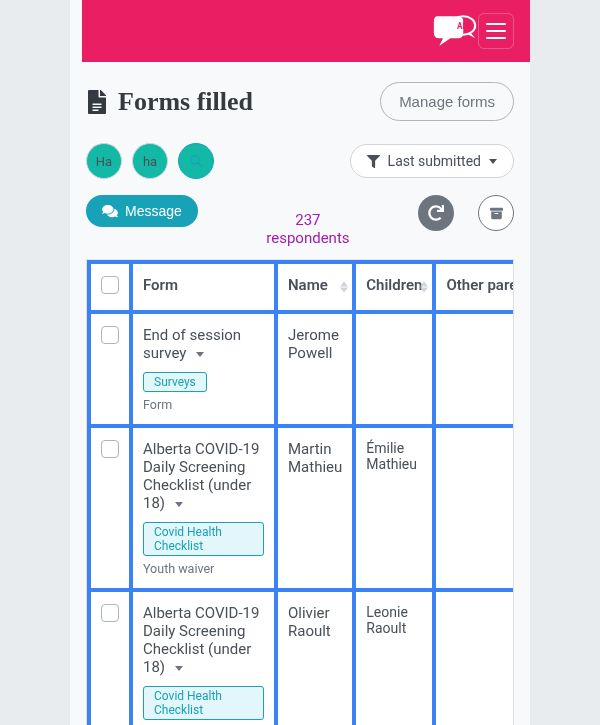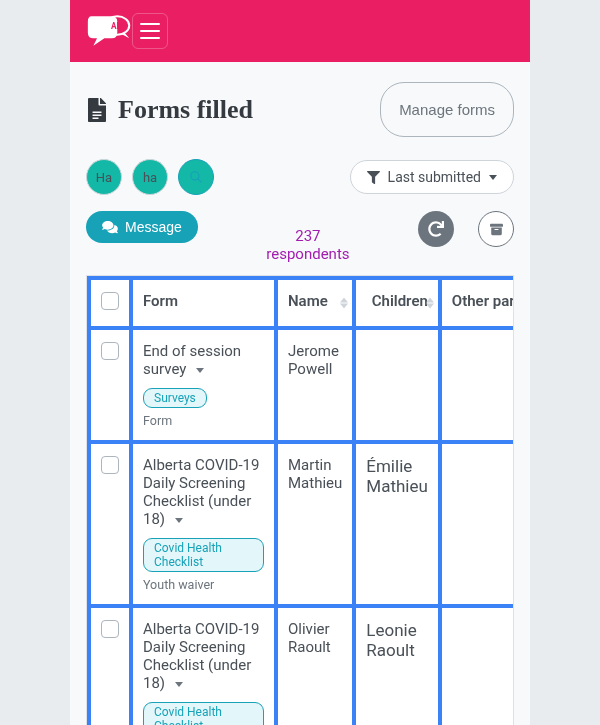--- a/index.html
+++ b/index.html
@@ -1,27 +1,27 @@
 <!DOCTYPE html>
 <html><head>
 <meta charset="utf-8">
 <style>
 * { box-sizing: border-box; margin: 0; padding: 0; }
 body { font-family: -apple-system, BlinkMacSystemFont, "Segoe UI", Roboto, sans-serif; background: #e9ecef; width: 600px; height: 725px; overflow: hidden; }
 .device { width: 460px; margin: 0 auto; background: #f8f9fa; height: 725px; overflow: hidden; position: relative; }
-.navbar { background: #e91e63; height: 62px; display: flex; align-items: center; justify-content: flex-start; padding: 0 16px; }
+.navbar { background: #e91e63; height: 62px; display: flex; align-items: center; justify-content: flex-end; padding: 0 16px; margin-left: 12px; }
 .logo { width: 46px; height: 38px; position: relative; }
 .logo svg { width: 100%; height: 100%; }
 .hamburger { width: 36px; height: 36px; border: 1px solid rgba(255,255,255,0.25); border-radius: 6px; display: flex; flex-direction: column; justify-content: center; align-items: center; gap: 5px; cursor: pointer; }
 .hamburger span { width: 20px; height: 2px; background: #fff; border-radius: 1px; }
 .content { padding: 20px 16px 0 16px; }
 .title-row { display: flex; align-items: center; justify-content: space-between; margin-bottom: 22px; }
 .page-title { display: flex; align-items: center; gap: 10px; font-size: 26px; font-weight: 600; color: #343a40; font-family: Liberation Serif, serif; }
 .page-title svg { width: 22px; height: 24px; fill: #343a40; }
-.manage-btn { border: 1px solid #adb5bd; color: #6c757d; background: transparent; padding: 18px 18px; border-radius: 24px; font-size: 15px; cursor: pointer; }
+.manage-btn { border: 1px solid #adb5bd; color: #6c757d; background: transparent; padding: 10px 18px; border-radius: 24px; font-size: 15px; cursor: pointer; }
 .filter-row { display: flex; align-items: center; gap: 10px; margin-bottom: 16px; }
 .pill { width: 36px; height: 36px; border-radius: 50%; border: 1px solid #ced4da; background: #14b8a6; display: flex; align-items: center; justify-content: center; font-size: 13px; color: #495057; overflow: hidden; cursor: pointer; }
 .pill.search { border: 1.5px solid #17a2b8; color: #17a2b8; }
 .pill.search svg { width: 14px; height: 14px; stroke: #17a2b8; fill: none; stroke-width: 2; }
 .dropdown { margin-left: auto; border: 1px solid #ced4da; background: #fff; border-radius: 24px; padding: 8px 16px; display: flex; align-items: center; gap: 8px; color: #495057; font-size: 14px; cursor: pointer; text-align: right; }
 .dropdown svg.funnel { width: 13px; height: 13px; fill: #495057; }
 .dropdown .caret { width: 0; height: 0; border-left: 4px solid transparent; border-right: 4px solid transparent; border-top: 5px solid #495057; }
 .action-row { display: flex; align-items: flex-start; gap: 24px; margin-bottom: 12px; }
 .msg-btn { background: #17a2b8; color: #fff; border: none; border-radius: 20px; padding: 8px 16px; font-size: 14px; display: flex; align-items: center; gap: 7px; cursor: pointer; }
 .msg-btn svg { width: 16px; height: 14px; fill: #fff; }
@@ -36,23 +36,23 @@
 th, td { border: 4px solid #3b82f6; padding: 12px 10px; text-align: left; vertical-align: top; font-size: 15px; color: #495057; }
 th { font-weight: 600; position: relative; white-space: nowrap; }
 .sort-arrows { position: absolute; right: 4px; top: 50%; transform: translateY(-50%); display: flex; flex-direction: column; gap: 1px; }
 .sort-arrows span { width: 0; height: 0; border-left: 4px solid transparent; border-right: 4px solid transparent; }
 .sort-arrows .up { border-bottom: 5px solid #ced4da; }
 .sort-arrows .down { border-top: 5px solid #ced4da; }
 th.check, td.check { width: 42px; text-align: center; }
 .chk { width: 18px; height: 18px; border: 1.5px solid #adb5bd; border-radius: 4px; display: inline-block; cursor: pointer; }
 .form-name { color: #495057; display: inline; }
 .row-caret { display: inline-block; margin-left: 10px; width: 0; height: 0; border-left: 4px solid transparent; border-right: 4px solid transparent; border-top: 5px solid #6c757d; vertical-align: middle; cursor: pointer; }
-.tag { display: inline-block; font-size: 12px; color: #17a2b8; border: 1px solid #17a2b8; background: #e3f6f9; padding: 2px 10px; border-radius: 9px; margin-top: 10px; }
+.tag { display: inline-block; font-size: 12px; color: #17a2b8; border: 1px solid #17a2b8; background: #e3f6f9; padding: 2px 10px; border-radius: 3px; margin-top: 10px; }
 .subtype { font-size: 12.5px; color: #6c757d; margin-top: 5px; }
-td.children { font-size: 17px; color: #495057; }
+td.children { font-size: 14px; color: #495057; }
 th.form-col { width: 145px; }
 th.name-col { width: 70px; }
 th.children-col { width: 75px; text-align: right; }
 </style>
 </head>
 <body>
 
 <div class="device">
   <div class="navbar">
     <div class="logo">

